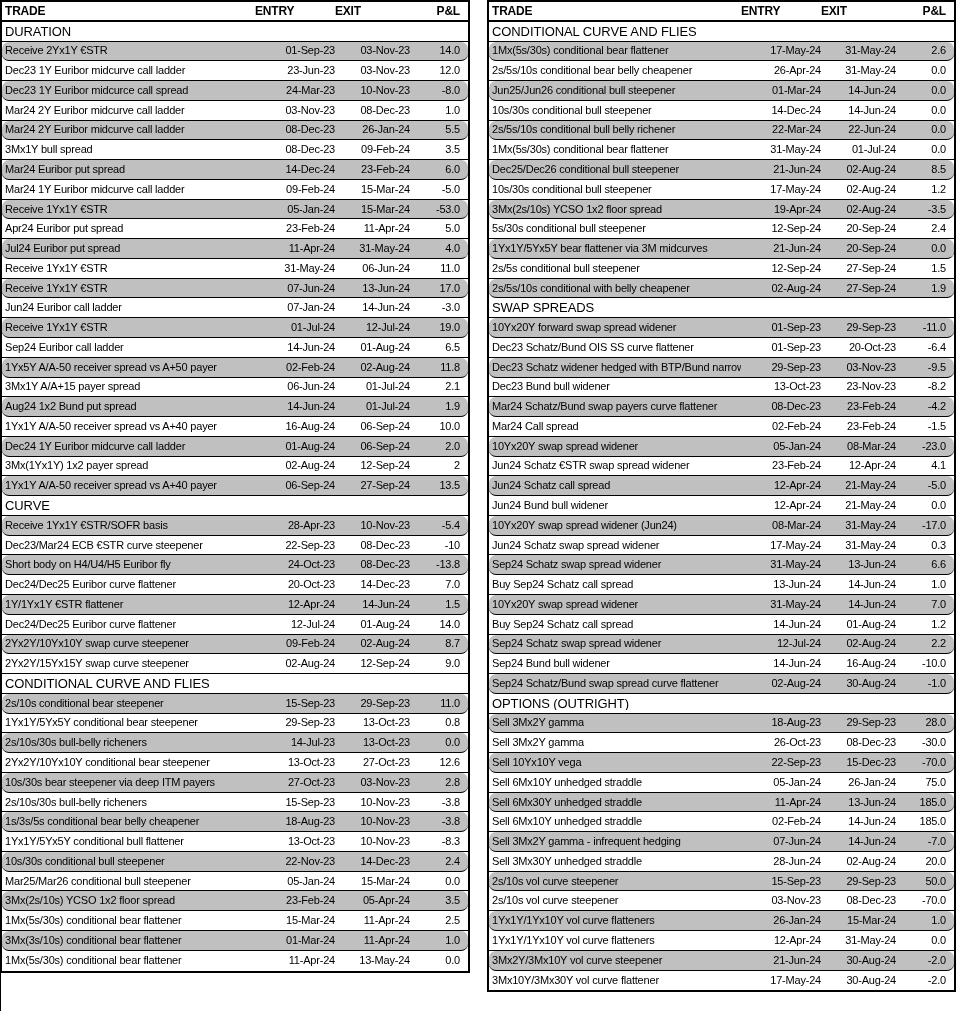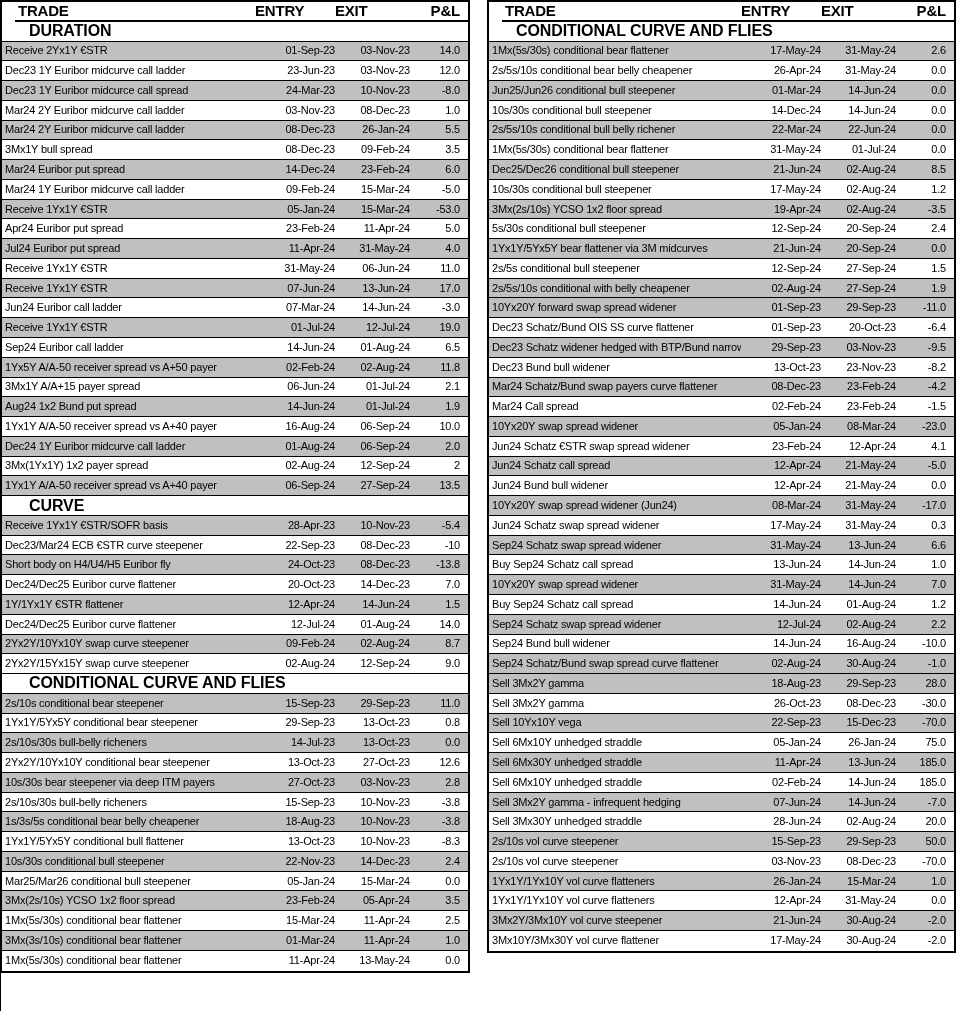--- a/index.html
+++ b/index.html
@@ -13,23 +13,23 @@
   }
   #left-panel{left:0;width:470px;}
   #right-panel{left:487px;width:469px;}
   .row{
     display:flex;align-items:center;box-sizing:border-box;
     height:19.78px;border-bottom:1px solid #000;
     font-size:11px;letter-spacing:-0.2px;line-height:1;
     background:#fff;
   }
   .row:last-child{border-bottom:none;}
-  .row.shaded{background:var(--shade,#c0c0c0);}
-  .row.hdr{font-weight:bold;border-bottom:2px solid #000;font-size:15px;margin-left:13px;}
-  .row.section{font-weight:bold;font-size:16px;padding-left:24px;}
+  .row.shaded{background:var(--shade,#c0c0c0);border-radius:7px;}
+  .row.hdr{font-weight:bold;border-bottom:2px solid #000;font-size:12px;}
+  .row.section{font-weight:normal;font-size:13px;}
   .col-trade{flex:1;padding-left:3px;white-space:nowrap;overflow:hidden;text-align:left;}
   .col-entry{width:80px;text-align:right;white-space:nowrap;}
   .col-exit{width:75px;text-align:right;white-space:nowrap;}
   .col-pnl{width:50px;text-align:right;padding-right:8px;white-space:nowrap;}
   .hdr .col-entry,.hdr .col-exit{text-align:left;}
   .section .col-trade{letter-spacing:-0.1px;}
   #left-tail{
     position:absolute;left:0;top:971px;width:1px;height:40px;background:#000;
   }
 </style>
@@ -122,21 +122,21 @@
           <span class="col-pnl">11.0</span>
         </div>
         <div class="row shaded">
           <span class="col-trade">Receive 1Yx1Y €STR</span>
           <span class="col-entry">07-Jun-24</span>
           <span class="col-exit">13-Jun-24</span>
           <span class="col-pnl">17.0</span>
         </div>
         <div class="row">
           <span class="col-trade">Jun24 Euribor call ladder</span>
-          <span class="col-entry">07-Mar-24</span>
+          <span class="col-entry">07-Jan-24</span>
           <span class="col-exit">14-Jun-24</span>
           <span class="col-pnl">-3.0</span>
         </div>
         <div class="row shaded">
           <span class="col-trade">Receive 1Yx1Y €STR</span>
           <span class="col-entry">01-Jul-24</span>
           <span class="col-exit">12-Jul-24</span>
           <span class="col-pnl">19.0</span>
         </div>
         <div class="row">
@@ -412,20 +412,23 @@
           <span class="col-entry">12-Sep-24</span>
           <span class="col-exit">27-Sep-24</span>
           <span class="col-pnl">1.5</span>
         </div>
         <div class="row shaded">
           <span class="col-trade">2s/5s/10s conditional with belly cheapener</span>
           <span class="col-entry">02-Aug-24</span>
           <span class="col-exit">27-Sep-24</span>
           <span class="col-pnl">1.9</span>
         </div>
+        <div class="row section">
+          <span class="col-trade">SWAP SPREADS</span>
+        </div>
         <div class="row shaded">
           <span class="col-trade">10Yx20Y forward swap spread widener</span>
           <span class="col-entry">01-Sep-23</span>
           <span class="col-exit">29-Sep-23</span>
           <span class="col-pnl">-11.0</span>
         </div>
         <div class="row">
           <span class="col-trade">Dec23 Schatz/Bund OIS SS curve flattener</span>
           <span class="col-entry">01-Sep-23</span>
           <span class="col-exit">20-Oct-23</span>
@@ -525,20 +528,23 @@
           <span class="col-trade">Sep24 Bund bull widener</span>
           <span class="col-entry">14-Jun-24</span>
           <span class="col-exit">16-Aug-24</span>
           <span class="col-pnl">-10.0</span>
         </div>
         <div class="row shaded">
           <span class="col-trade">Sep24 Schatz/Bund swap spread curve flattener</span>
           <span class="col-entry">02-Aug-24</span>
           <span class="col-exit">30-Aug-24</span>
           <span class="col-pnl">-1.0</span>
+        </div>
+        <div class="row section">
+          <span class="col-trade">OPTIONS (OUTRIGHT)</span>
         </div>
         <div class="row shaded">
           <span class="col-trade">Sell 3Mx2Y gamma</span>
           <span class="col-entry">18-Aug-23</span>
           <span class="col-exit">29-Sep-23</span>
           <span class="col-pnl">28.0</span>
         </div>
         <div class="row">
           <span class="col-trade">Sell 3Mx2Y gamma</span>
           <span class="col-entry">26-Oct-23</span>

